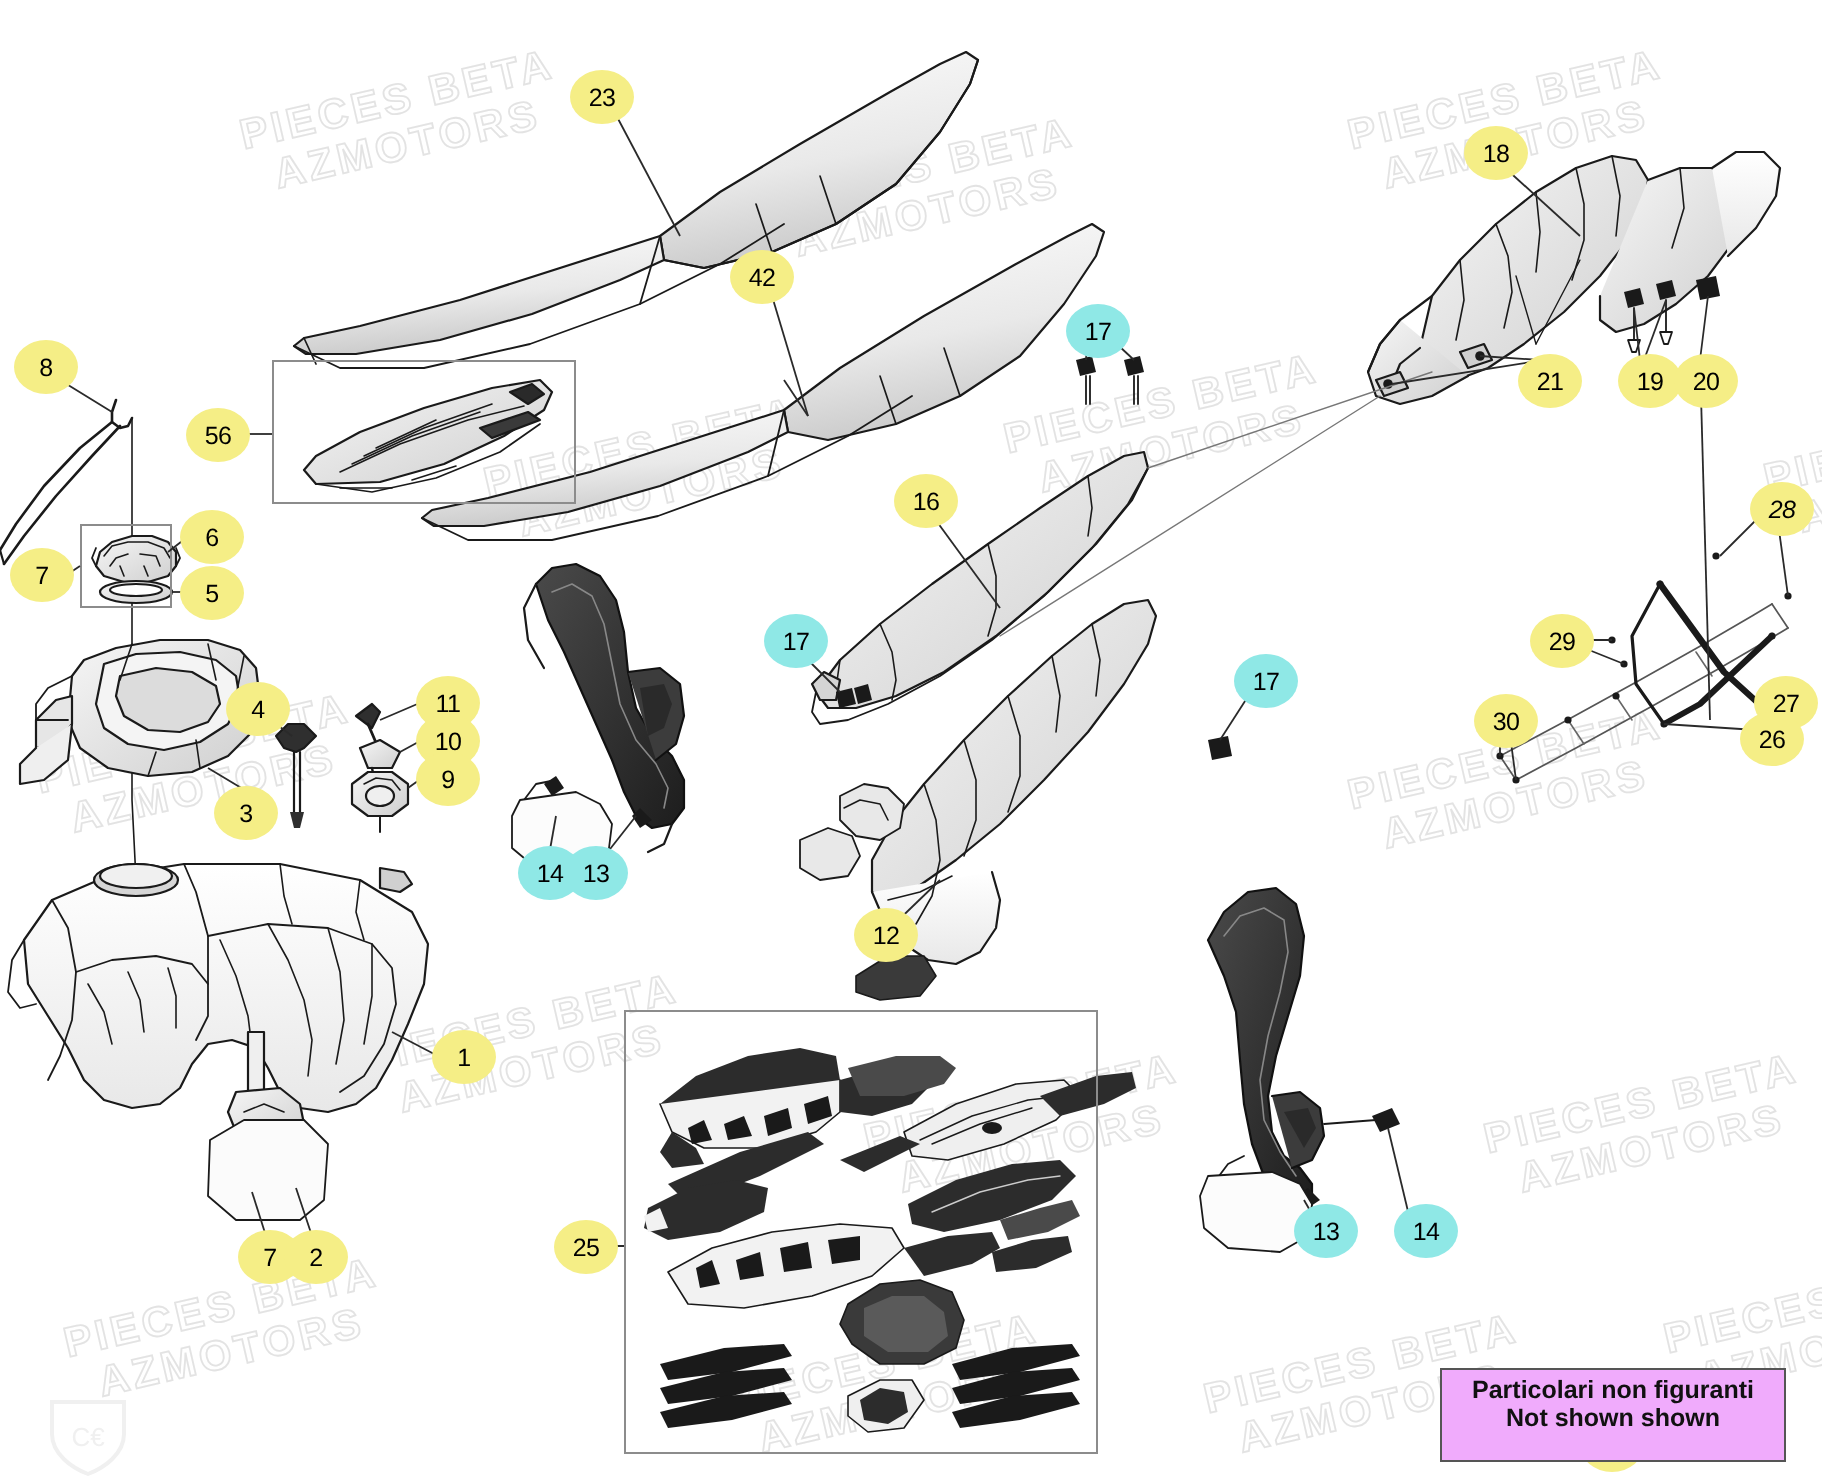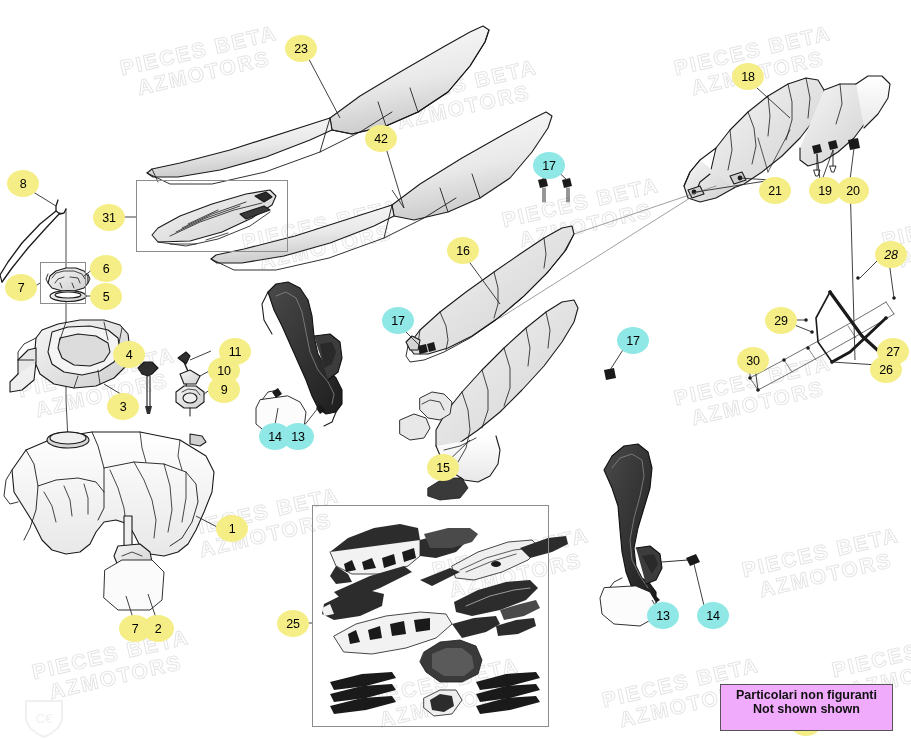--- a/index.html
+++ b/index.html
@@ -548,38 +548,38 @@
       <path d="M884 341 L884 356"></path>
       <path d="M878 365 L832 362"></path>
     </g>
   </svg>
 
   <div id="callouts">
       <div class="cal y" style="left: 10px; top: 173px;">
         <span>8</span>
       </div>
       <div class="cal y" style="left: 96px; top: 207px;">
-        <span>31</span>
+        <span>56</span>
       </div>
       <div class="cal y" style="left: 8px; top: 277px;">
         <span>7</span>
       </div>
       <div class="cal y" style="left: 93px; top: 258px;">
         <span>6</span>
       </div>
       <div class="cal y" style="left: 93px; top: 286px;">
         <span>5</span>
       </div>
       <div class="cal y" style="left: 116px; top: 344px;">
         <span>4</span>
       </div>
       <div class="cal y" style="left: 110px; top: 396px;">
         <span>3</span>
       </div>
-      <div class="cal y" style="left: 222px; top: 341px;">
+      <div class="cal y" style="left: 211px; top: 341px;">
         <span>11</span>
       </div>
       <div class="cal y" style="left: 211px; top: 360px;">
         <span>10</span>
       </div>
       <div class="cal y" style="left: 211px; top: 379px;">
         <span>9</span>
       </div>
       <div class="cal y" style="left: 219px; top: 518px;">
         <span>1</span>
@@ -611,21 +611,21 @@
       <div class="cal y" style="left: 450px; top: 240px;">
         <span>16</span>
       </div>
       <div class="cal c" style="left: 385px; top: 310px;">
         <span>17</span>
       </div>
       <div class="cal c" style="left: 620px; top: 330px;">
         <span>17</span>
       </div>
       <div class="cal y" style="left: 430px; top: 457px;">
-        <span>15</span>
+        <span>12</span>
       </div>
       <div class="cal c" style="left: 650px; top: 605px;">
         <span>13</span>
       </div>
       <div class="cal c" style="left: 700px; top: 605px;">
         <span>14</span>
       </div>
       <div class="cal y" style="left: 735px; top: 66px;">
         <span>18</span>
       </div>

